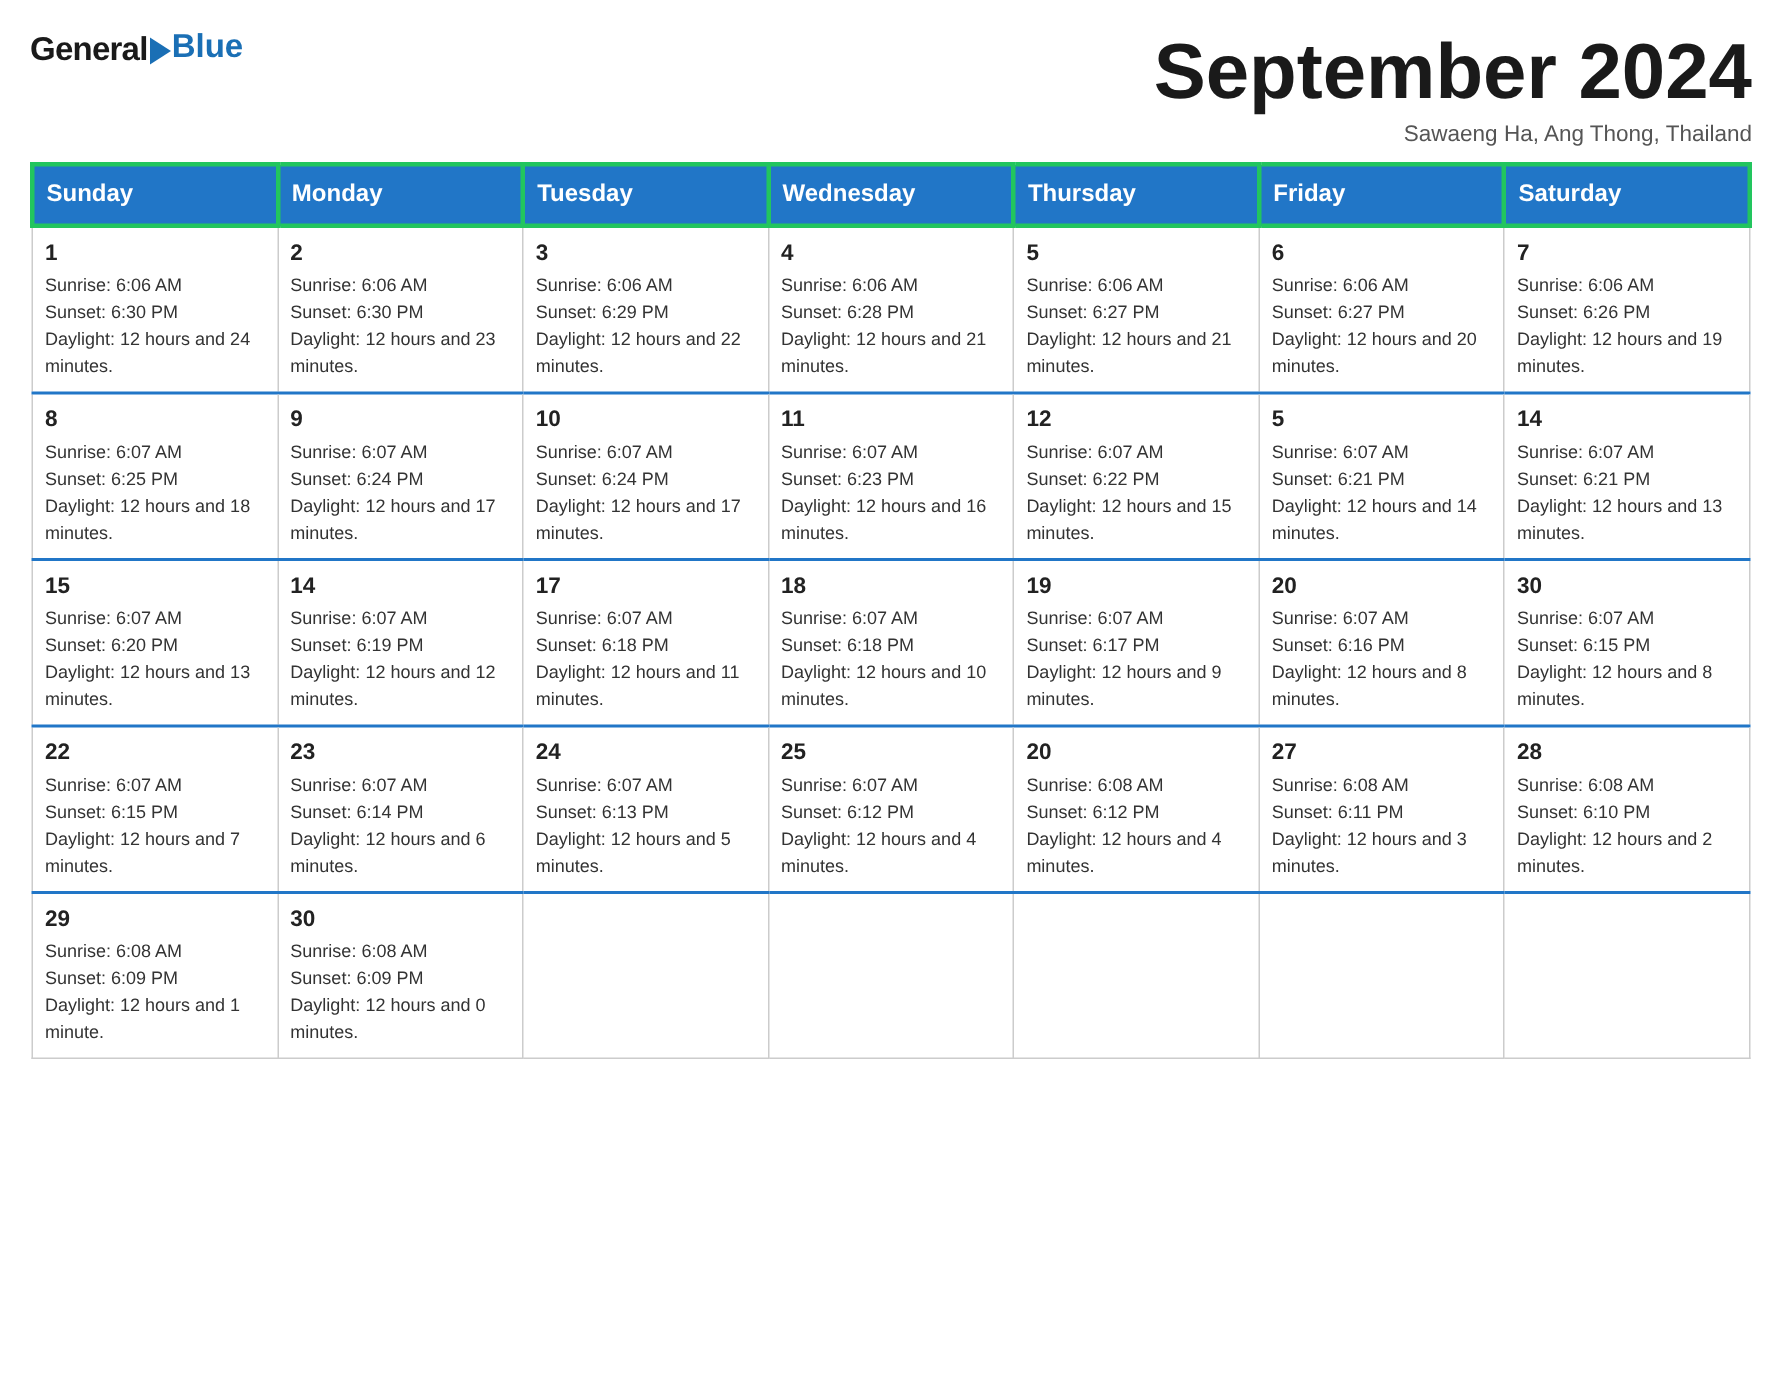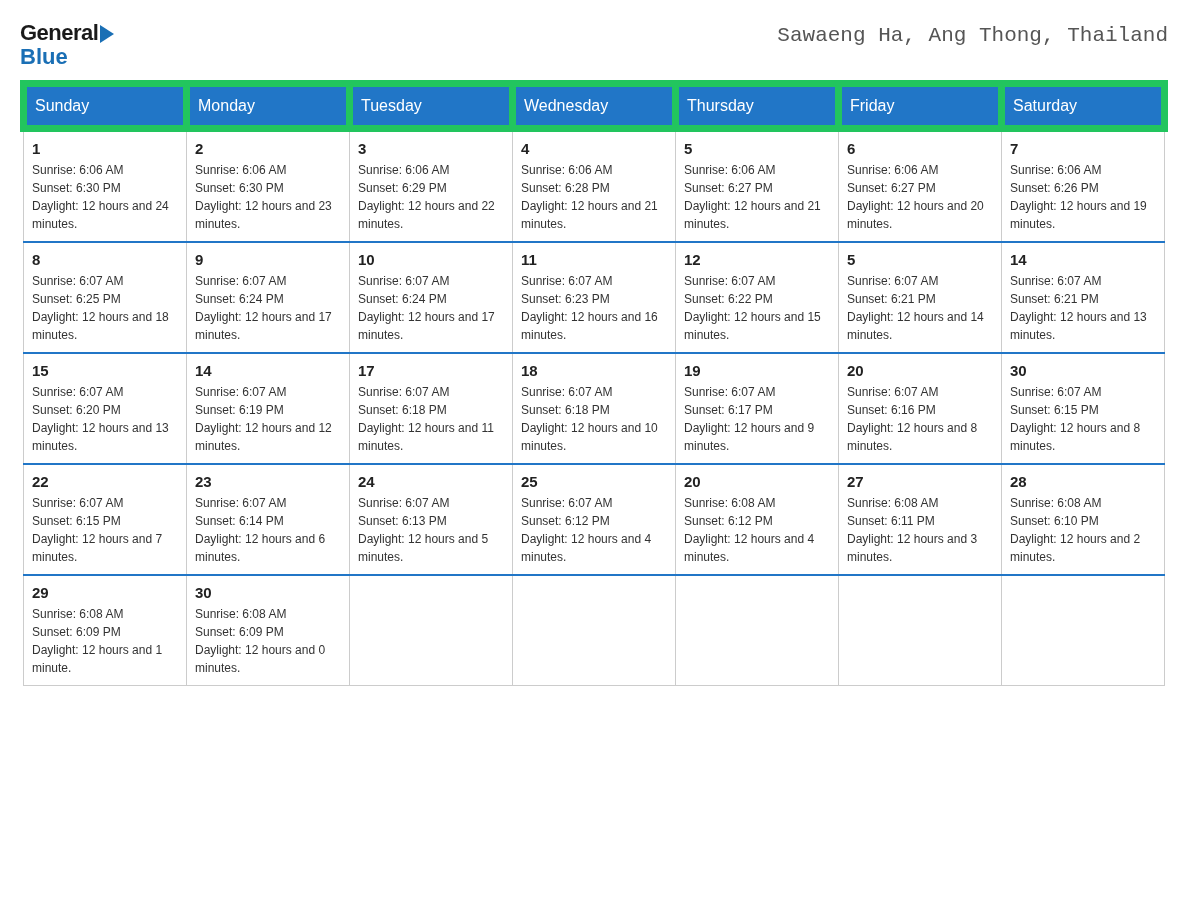--- a/index.html
+++ b/index.html
@@ -11,21 +11,21 @@
       min-height: 918px;
     }
     .header {
       display: flex;
       justify-content: space-between;
       align-items: flex-start;
       margin-bottom: 10px;
     }
     .logo {
       display: flex;
-      flex-direction: column;
+      flex-direction: row;
       align-items: flex-start;
     }
     .logo-top {
       display: flex;
       align-items: center;
     }
     .logo-general {
       font-size: 22px;
       font-weight: bold;
       color: #1a1a1a;
@@ -49,38 +49,37 @@
     .title-section {
       text-align: right;
     }
     .month-title {
       font-size: 52px;
       font-weight: bold;
       color: #1a1a1a;
       line-height: 1.1;
     }
     .location {
-      font-size: 21px;
+      font-size: 15px;
       color: #555;
       margin-top: 4px;
-      font-family: Liberation Mono, monospace;
     }
     .calendar {
       width: 100%;
       border-collapse: collapse;
       margin-top: 10px;
     }
     .calendar th {
       background-color: #2176c7;
       color: #fff;
       font-size: 16px;
-      font-weight: normal;
+      font-weight: bold;
       padding: 10px 8px;
       text-align: left;
-      border: 7px solid #22c55e;
+      border: 3px solid #22c55e;
     }
     .calendar td {
       vertical-align: top;
       border: 1px solid #ccc;
       padding: 8px;
       width: 14.28%;
       min-height: 100px;
     }
     .day-number {
       font-size: 15px;
@@ -105,20 +104,21 @@
 
 <div class="header">
   <div class="logo">
     <div class="logo-top">
       <span class="logo-general">General</span>
       <div class="logo-arrow"></div>
     </div>
     <span class="logo-blue">Blue</span>
   </div>
   <div class="title-section">
+    <div class="month-title">September 2024</div>
     <div class="location">Sawaeng Ha, Ang Thong, Thailand</div>
   </div>
 </div>
 
 <table class="calendar">
   <thead>
     <tr>
     <th>Sunday</th>
         <th>Monday</th>
         <th>Tuesday</th>

